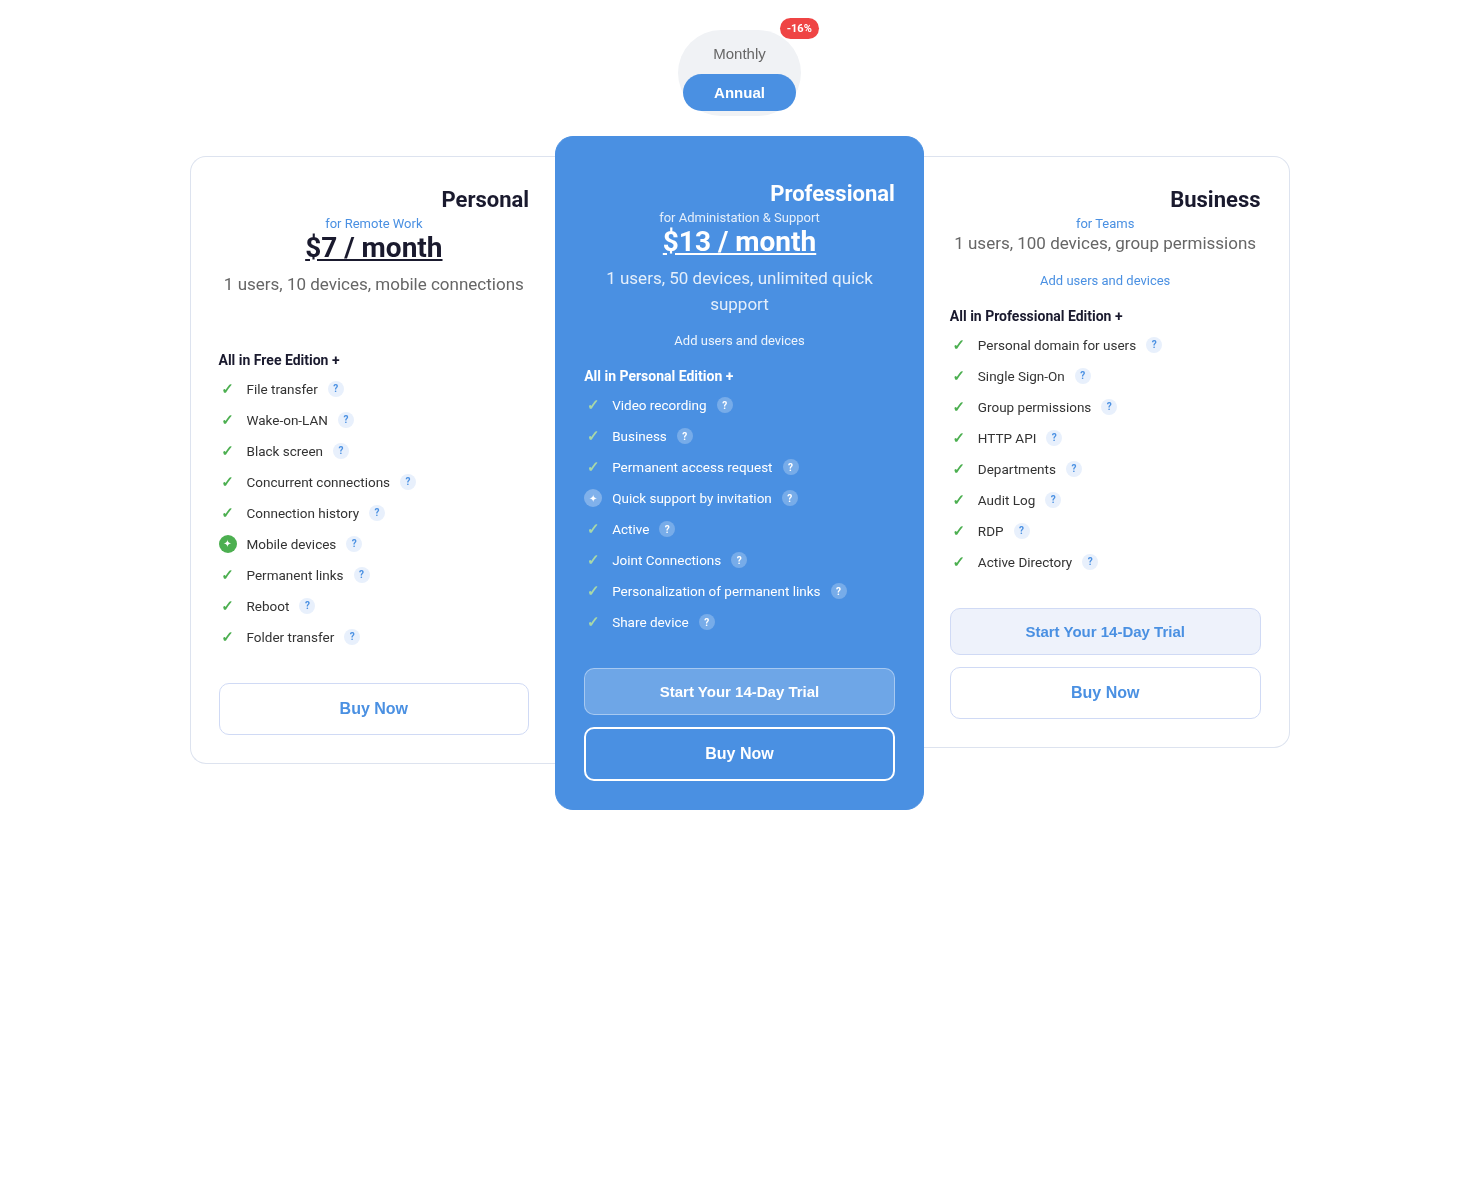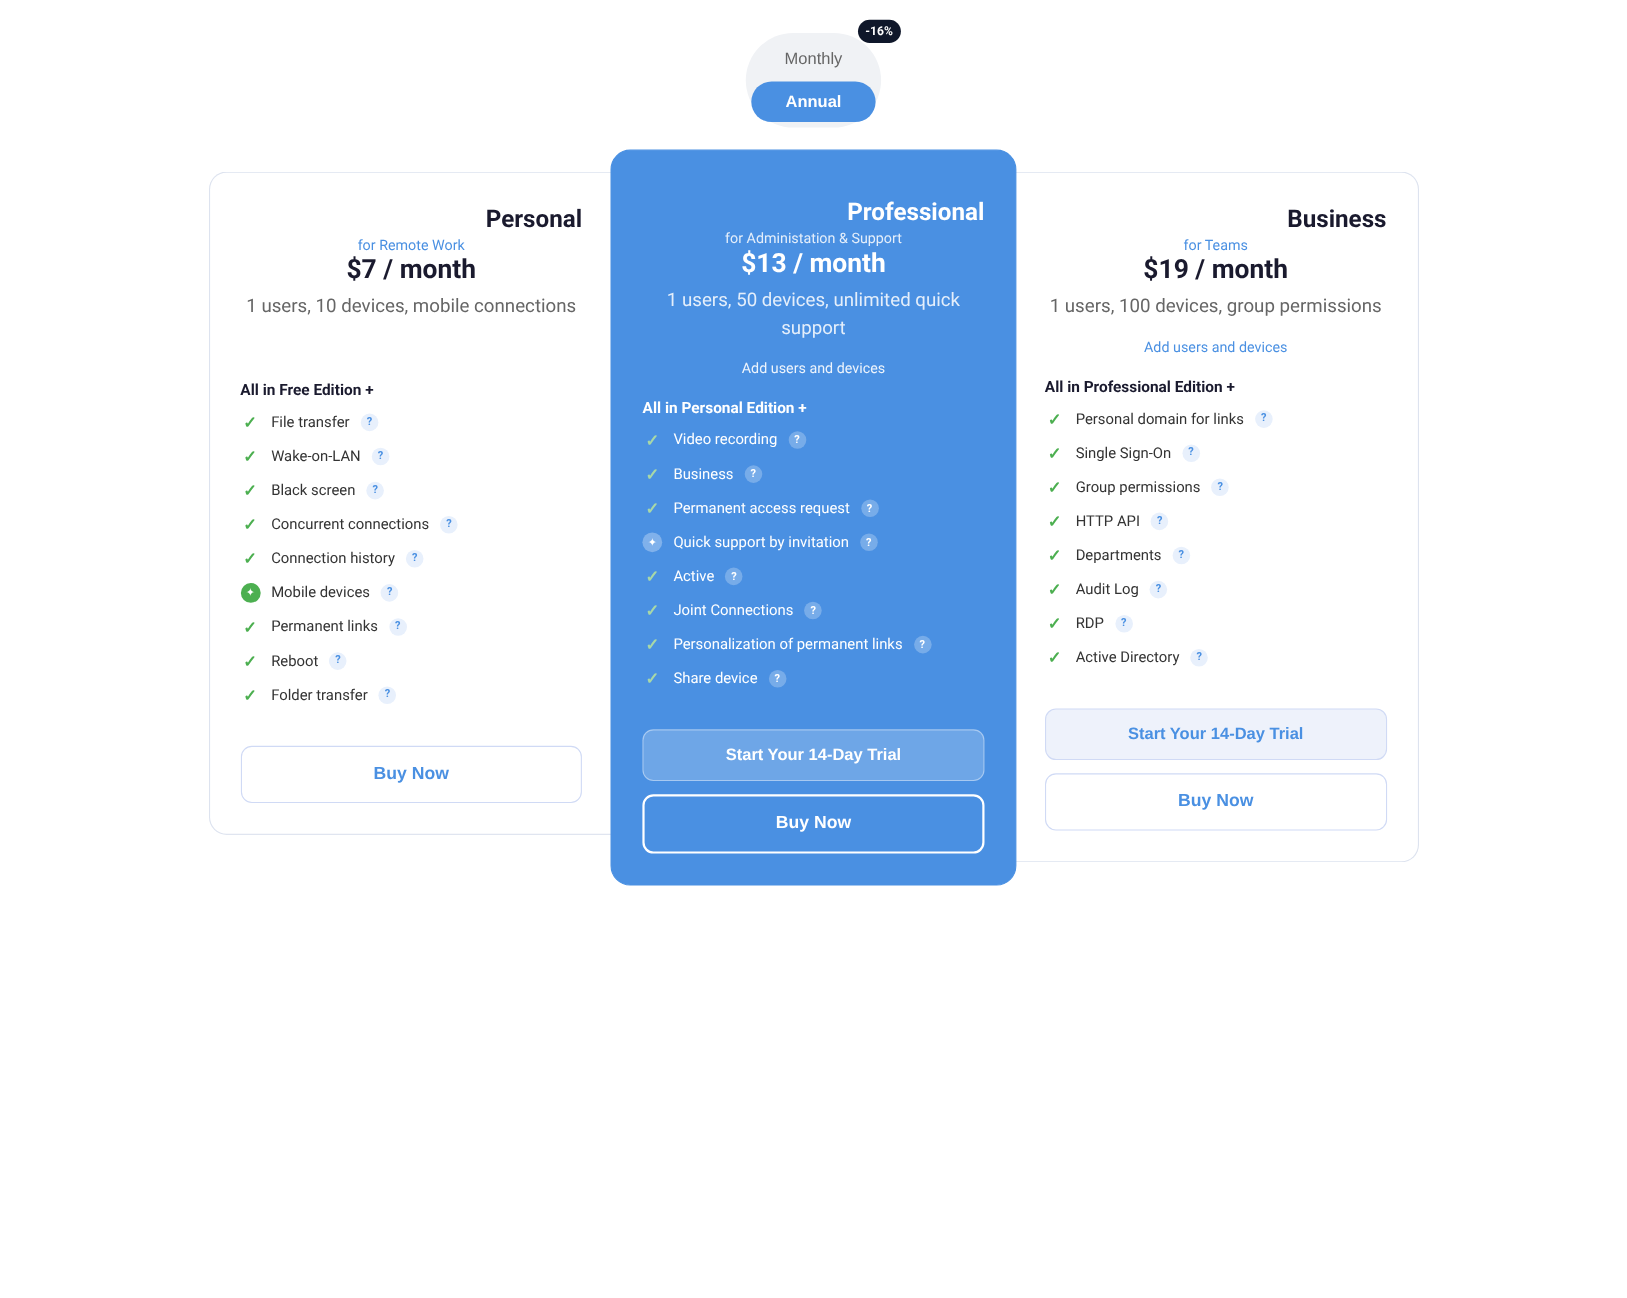--- a/index.html
+++ b/index.html
@@ -40,21 +40,21 @@
     }
     .toggle-option.active {
       background: #4a90e2;
       color: #fff;
       font-weight: 600;
     }
     .discount-badge {
       position: absolute;
       top: -12px;
       right: -18px;
-      background: #0f172a;
+      background: #ef4444;
       color: #fff;
       font-size: 11px;
       font-weight: 700;
       padding: 4px 7px;
       border-radius: 20px;
     }
 
     
     .cards-wrapper {
       display: flex;
@@ -97,25 +97,26 @@
     }
     .plan-card.featured .plan-name { color: #fff; }
     .plan-subtitle {
       font-size: 13px;
       color: #4a90e2;
       text-align: center;
     }
     .plan-card.featured .plan-subtitle { color: rgba(255,255,255,0.85); }
 
     .plan-price {
-      font-size: 24px;
+      font-size: 28px;
       font-weight: 700;
       color: #1a1a2e;
       text-align: center;
       margin-bottom: 8px;
+      text-decoration: underline;
     }
     .plan-card.featured .plan-price { color: #fff; }
     .plan-desc {
       font-size: 17px;
       color: #666;
       text-align: center;
       margin-bottom: 16px;
       line-height: 1.5;
     }
     .plan-card.featured .plan-desc { color: rgba(255,255,255,0.85); }
@@ -390,30 +391,29 @@
       </li>
     </ul>
     <div class="spacer"></div>
     <button class="btn-trial">Start Your 14-Day Trial</button>
     <button class="btn-buy">Buy Now</button>
   </div>
 
   <div class="plan-card right">
     <div class="plan-name">Business</div>
     <div class="plan-subtitle">for Teams</div>
-    <div class="plan-price">$19 / month</div>
     <div class="plan-desc">1 users, 100 devices, group permissions</div>
     <div class="add-users-link">Add users and devices</div>
     <div class="features-header">All in Professional Edition +</div>
     <ul class="feature-list">
       <li class="feature-item">
         <span class="feature-check">
             <span class="check-green">✓</span>
           </span>
-        <span>Personal domain for links</span>
+        <span>Personal domain for users</span>
         <span class="info-icon">?</span>
       </li>
       <li class="feature-item">
         <span class="feature-check">
             <span class="check-green">✓</span>
           </span>
         <span>Single Sign-On</span>
         <span class="info-icon">?</span>
       </li>
       <li class="feature-item">

